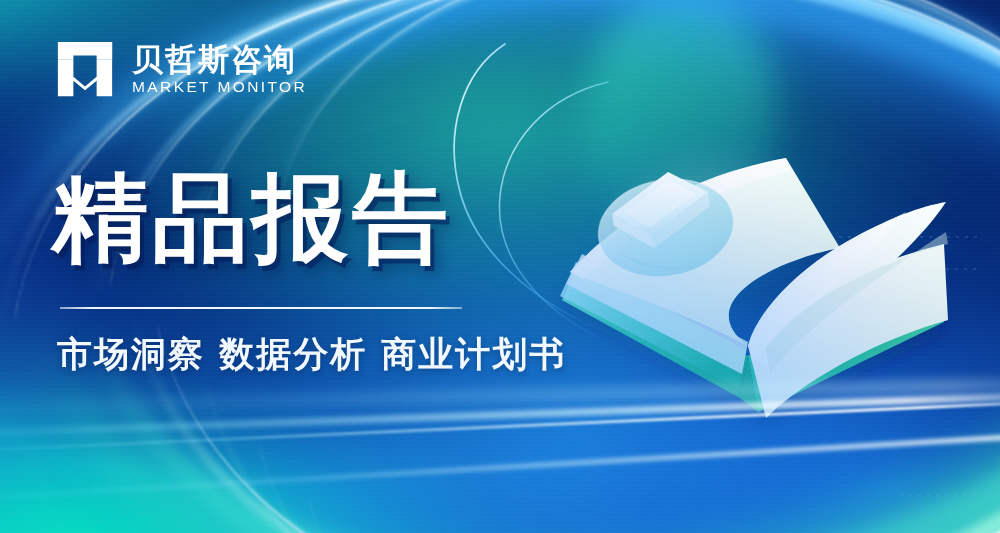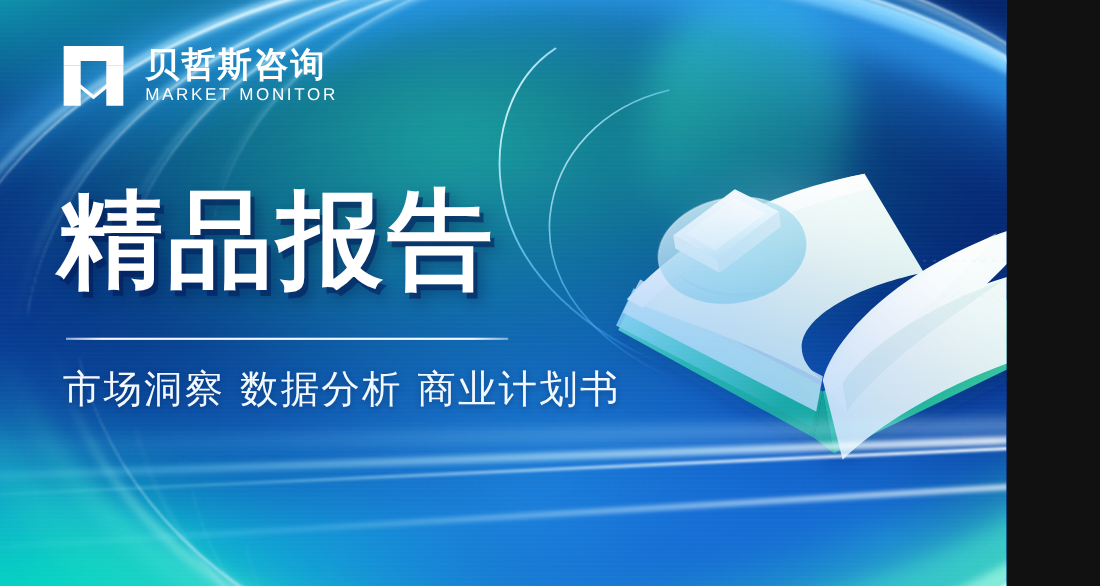--- a/index.html
+++ b/index.html
@@ -2,21 +2,21 @@
 <html><head>
 <meta charset="utf-8">
 <title>Banner</title>
 <style>
   * { margin:0; padding:0; box-sizing:border-box; }
   html,body { background:#111; }
   body { font-family:"Liberation Sans", sans-serif; }
 
   .banner{
     position:relative;
-    width:915px; height:533px;
+    width:1000px; height:533px;
     overflow:hidden;
     background:#0a3a8f;
   }
 
   
   .bg-base{
     position:absolute; inset:0;
     background:
       radial-gradient(120% 95% at 8% 104%,  #06e3c2 0%, #07cfc4 9%, #0bb6c8 17%, #0f93c4 26%, #1168b6 37%, #0d4ea6 48%, #0a3c95 60%, #073284 75%, #062b77 100%),
       linear-gradient(180deg,#0b4e96 0%, #0a3c90 30%, #082f80 60%, #062a76 100%);
@@ -238,21 +238,21 @@
   
   .divider{
     position:absolute; left:60px; top:307px;
     width:402px; height:2px;
     background:linear-gradient(90deg, rgba(255,255,255,.55) 0%, rgba(255,255,255,.95) 8%, rgba(255,255,255,.95) 92%, rgba(255,255,255,.45) 100%);
   }
 
   
   .subtitle{
     position:absolute; left:57px; top:333px;
-    color:#f2f8ff; font-size:35px; font-weight:400;
+    color:#f2f8ff; font-size:35px; font-weight:700;
     letter-spacing:2px; line-height:1.25;
     font-family:"DejaVu Sans","Liberation Sans",sans-serif;
     white-space:nowrap;
     text-shadow:0 2px 6px rgba(3,22,70,.40);
     text-align:right;
   }
 
   
   .book{ position:absolute; left:540px; top:150px; width:420px; height:320px; }
   .book svg{ display:block; overflow:visible; }

